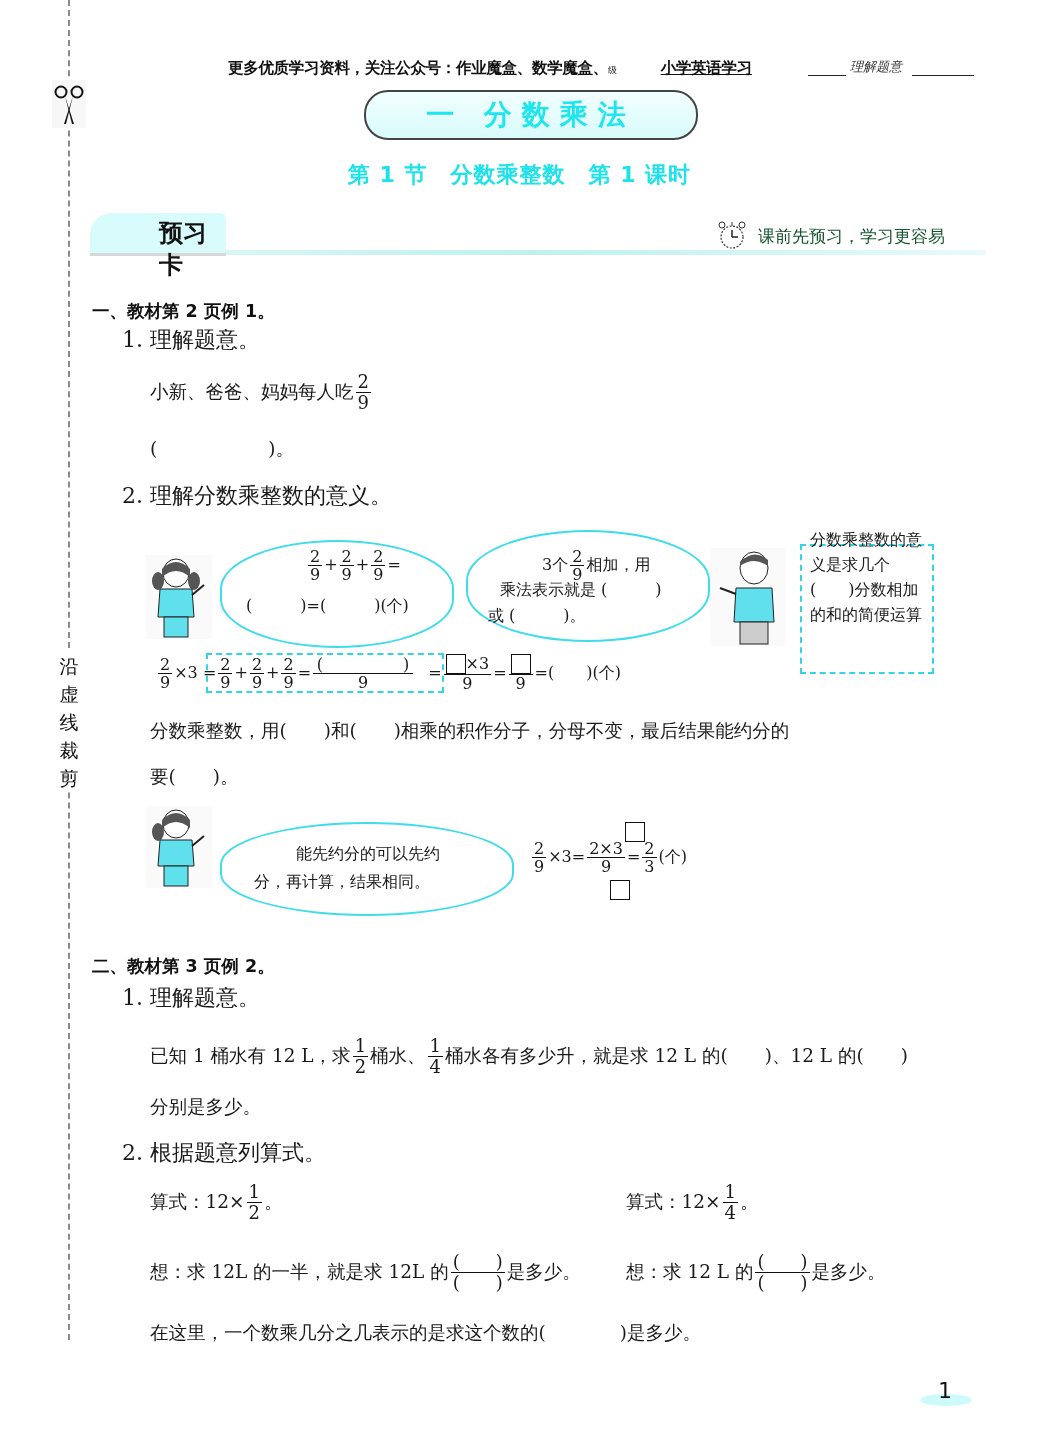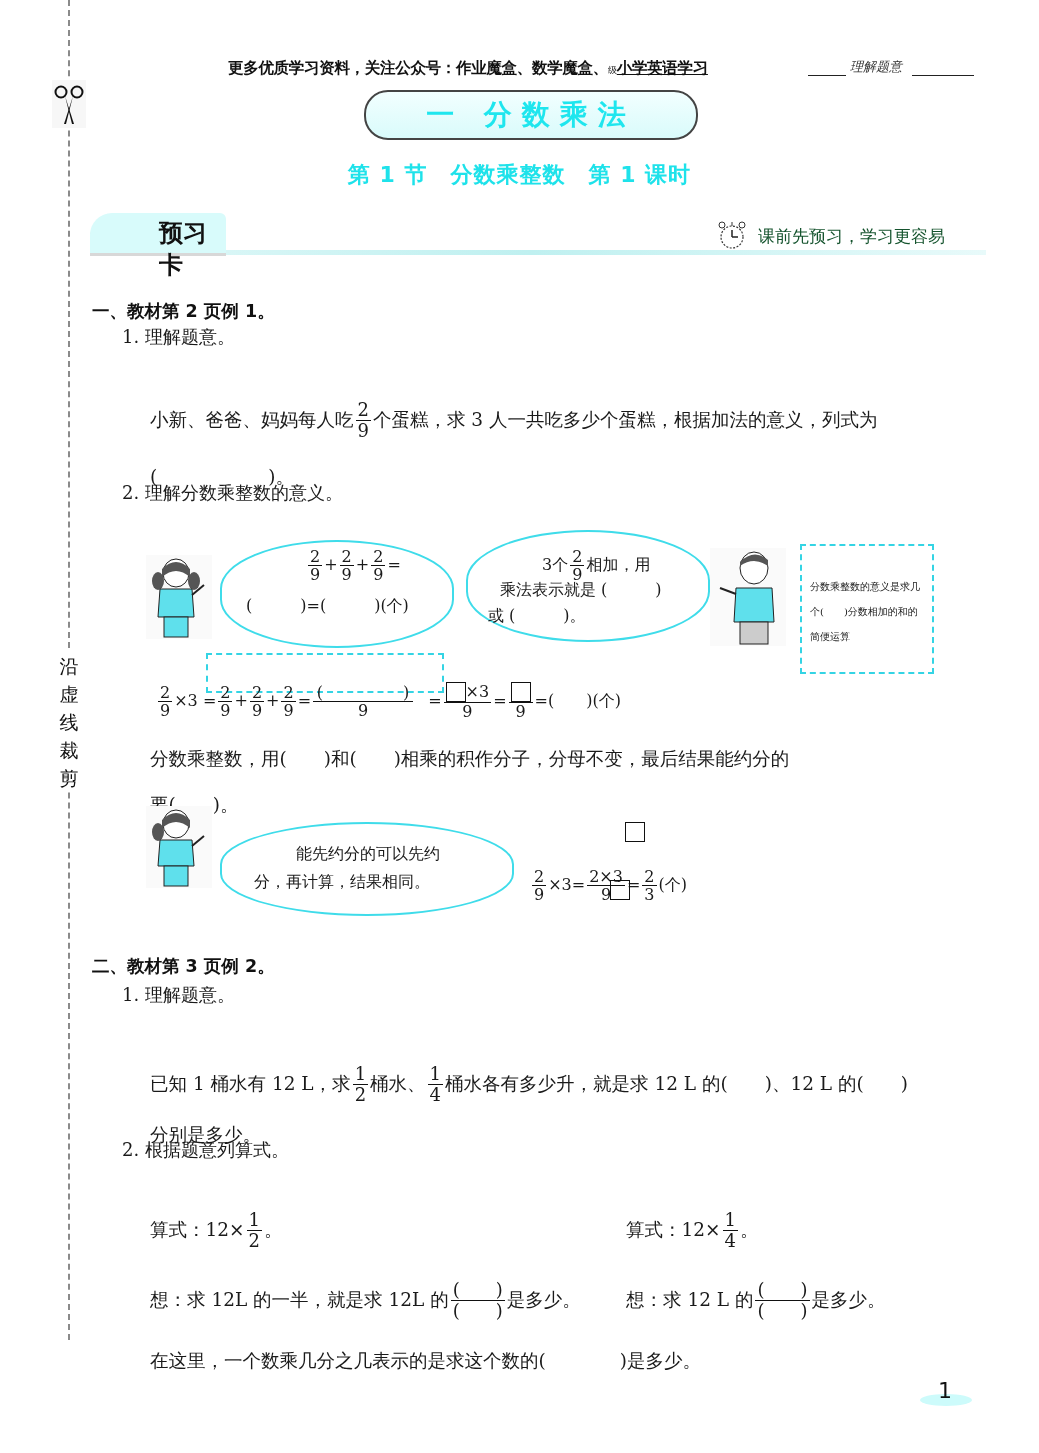--- a/index.html
+++ b/index.html
@@ -9,53 +9,53 @@
   .abs { position: absolute; }
 
   
   .cutline { position: absolute; left: 68px; top: 0; width: 0; height: 1340px; border-left: 2px dashed #8a8a8a; }
   .cutline { border-left-style: dashed; }
   .scissors { position: absolute; left: 52px; top: 80px; width: 34px; height: 48px; background: #f7f7f7; }
   .cut-text { position: absolute; left: 56px; top: 652px; width: 26px; background: #fff; font-family: "DejaVu Serif", serif; font-size: 19px; line-height: 28px; text-align: center; color: #111; }
 
   
   .topline { position: absolute; left: 228px; top: 58px; font-family: "DejaVu Sans", sans-serif; font-size: 15.5px; font-weight: bold; color: #111; white-space: nowrap; letter-spacing: -0.3px; }
-  .topline .u { text-decoration: underline; }
+  .topline .u { text-decoration: underline; margin-left: 44px; }
   .sign { position: absolute; left: 850px; top: 58px; font-size: 13px; font-style: italic; font-family: "DejaVu Serif", serif; color: #333; }
   .sign-line { position: absolute; left: 912px; top: 75px; width: 62px; border-bottom: 1.5px solid #222; }
   .sign-line2 { position: absolute; left: 808px; top: 75px; width: 38px; border-bottom: 1.5px solid #222; }
 
   .unit-title { position: absolute; left: 364px; top: 90px; width: 334px; height: 50px; border: 2px solid #444; border-radius: 24px; background: linear-gradient(#f2ffff, #d9fbfb); display: flex; align-items: center; justify-content: center; }
   .unit-title span { font-family: "DejaVu Serif", serif; font-size: 28px; font-weight: bold; color: #1ee6ee; letter-spacing: 10px; }
 
   .section-title { position: absolute; left: 0; top: 160px; width: 1039px; text-align: center; font-family: "DejaVu Sans", sans-serif; font-size: 22px; font-weight: bold; color: #1ee2ea; letter-spacing: 1px; }
 
   .tab { position: absolute; left: 90px; top: 213px; width: 136px; height: 40px; background: #d8fbfb; border-radius: 22px 6px 0 0; box-shadow: 0 3px 0 #d8d8d8; }
   .tab span { position: absolute; left: 26px; top: 4px; font-family: "DejaVu Sans", sans-serif; font-weight: bold; font-size: 24px; color: #111; margin-left: 43px; }
   .tab-rule { position: absolute; left: 226px; top: 250px; width: 760px; height: 5px; background: linear-gradient(90deg, #d8f6f6, #bff0f0 40%, #e8fafa); }
   .slogan { position: absolute; left: 758px; top: 225px; font-family: "DejaVu Sans", sans-serif; font-size: 17px; color: #14532d; }
   .clock { position: absolute; left: 716px; top: 220px; width: 32px; height: 30px; }
 
   
   .h1 { position: absolute; left: 92px; font-family: "DejaVu Sans", sans-serif; font-weight: bold; font-size: 17.5px; color: #111; margin-top: 14px; }
-  .item { position: absolute; left: 122px; font-size: 18px; }
-  .p { position: absolute; left: 150px; font-size: 18.5px; white-space: nowrap; margin-top: 28px; }
+  .item { position: absolute; left: 122px; font-size: 22px; }
+  .p { position: absolute; left: 150px; font-size: 18.5px; white-space: nowrap; }
 
   .frac { display: inline-flex; flex-direction: column; align-items: center; vertical-align: middle; font-size: 16px; line-height: 17px; margin: 0 2px; }
   .frac .num { border-bottom: 1.3px solid #111; padding: 0 2px; }
   .frac.big { font-size: 18px; line-height: 20px; }
 
   .sq { display: inline-block; width: 20px; height: 20px; border: 1.5px solid #111; vertical-align: middle; }
 
   
   .cloud { position: absolute; border: 2px solid #3fdcea; border-radius: 50% / 45%; background: #fff; }
   .cloud-text { position: absolute; font-size: 16px; white-space: nowrap; }
   .kid { position: absolute; background: #fafafa; }
   .dashbox { position: absolute; border: 2px dashed #34d4e4; }
-  .note { position: absolute; left: 802px; top: 571px; width: 132px; height: 130px; padding: 3px 8px; font-size: 10px; line-height: 25px; }
+  .note { position: absolute; left: 802px; top: 524px; width: 132px; height: 130px; padding: 3px 8px; font-size: 16px; line-height: 25px; }
 
   .page-num-bg { position: absolute; left: 920px; top: 1394px; width: 52px; height: 12px; border-radius: 50%; background: #cdfbfb; }
   .page-num { position: absolute; left: 938px; top: 1378px; font-family: "DejaVu Sans", sans-serif; font-size: 22px; color: #111; }
 </style>
 </head>
 <body>
 
 <div class="cutline"></div>
 <div class="scissors">
   <svg width="34" height="48" viewBox="0 0 34 48">
@@ -100,21 +100,21 @@
   </svg>
 </div>
 <div class="slogan">课前先预习，学习更容易</div>
 
 <div class="h1" style="top:285px">一、教材第 2 页例 1。</div>
 <div class="item" style="top:325px">1. 理解题意。</div>
 <div class="p" style="top:372px">
   <span>小新、爸爸、妈妈每人吃</span><span class="frac big">
       <span class="num">2</span>
       <span>9</span>
-    </span><span>个蛋糕，求 3 人一共吃多少个蛋糕，根据加法的意义，列式为</span>
+    </span>
 </div>
 <div class="p" style="top:436px">(　　　　　　)。</div>
 
 <div class="item" style="top:481px">2. 理解分数乘整数的意义。</div>
 
 <div class="kid" style="left:146px;top:555px;width:66px;height:84px">
   <svg width="66" height="84" viewBox="0 0 66 84">
     <ellipse cx="30" cy="18" rx="13" ry="14" fill="#fff" stroke="#222"></ellipse>
     <path d="M16 14 Q30 0 44 14 L44 22 Q30 10 16 22 Z" fill="#555"></path>
     <ellipse cx="12" cy="26" rx="6" ry="9" fill="#555"></ellipse>

